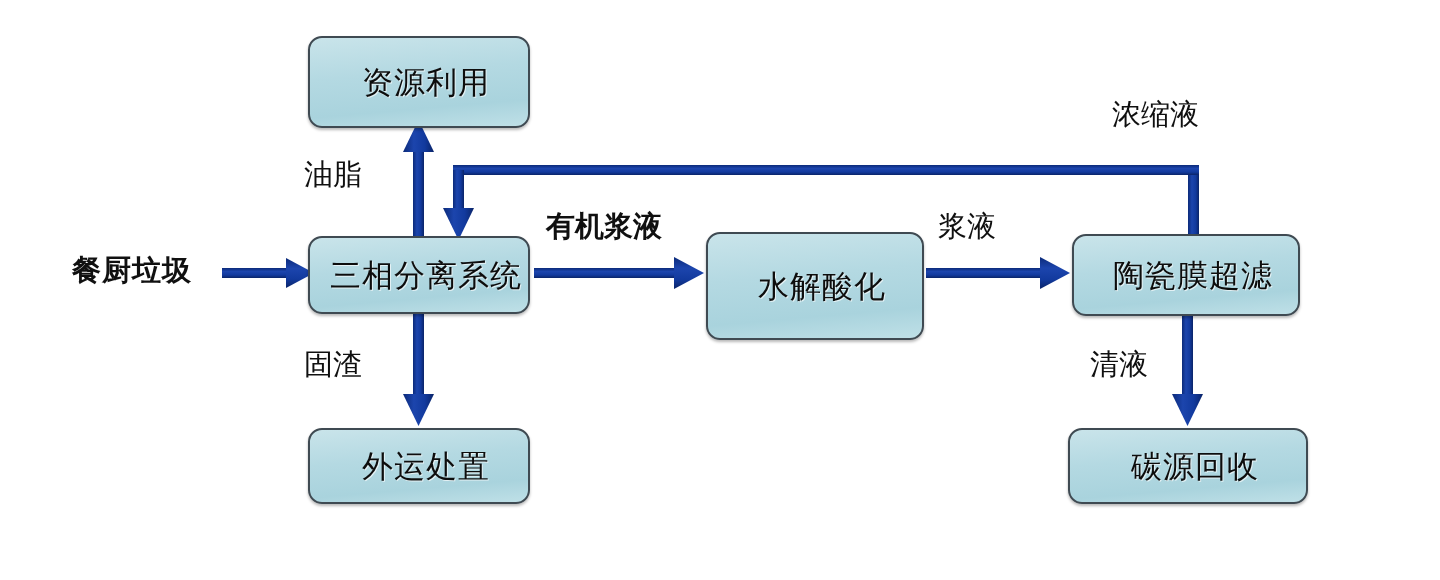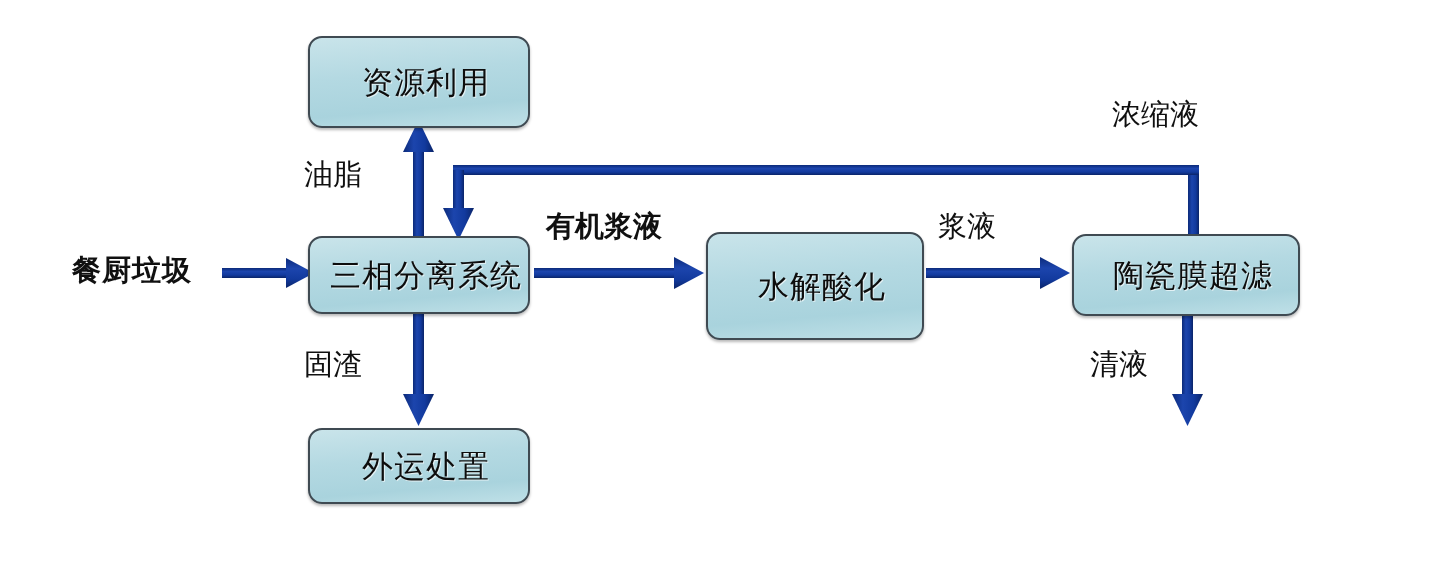--- a/index.html
+++ b/index.html
@@ -140,20 +140,23 @@
   </div>
 
   <div class="node" style="left:308px; top:428px; width:222px; height:76px;">
     <span class="node-label">外运处置</span>
   </div>
 
   <div class="node" style="left:1072px; top:234px; width:228px; height:82px;">
     <span class="node-label">陶瓷膜超滤</span>
   </div>
 
+  <div class="node" style="left:1068px; top:428px; width:240px; height:76px;">
+    <span class="node-label">碳源回收</span>
+  </div>
 
   <div class="edge-label bold" style="left:72px; top:256px;">餐厨垃圾</div>
 
   <div class="edge-label" style="left:304px; top:160px;">油脂</div>
 
   <div class="edge-label" style="left:304px; top:350px;">固渣</div>
 
   <div class="edge-label" style="left:546px; top:212px;font-weight:bold;">有机浆液</div>
 
   <div class="edge-label" style="left:902px; top:212px;margin-left:36px;">浆液</div>

